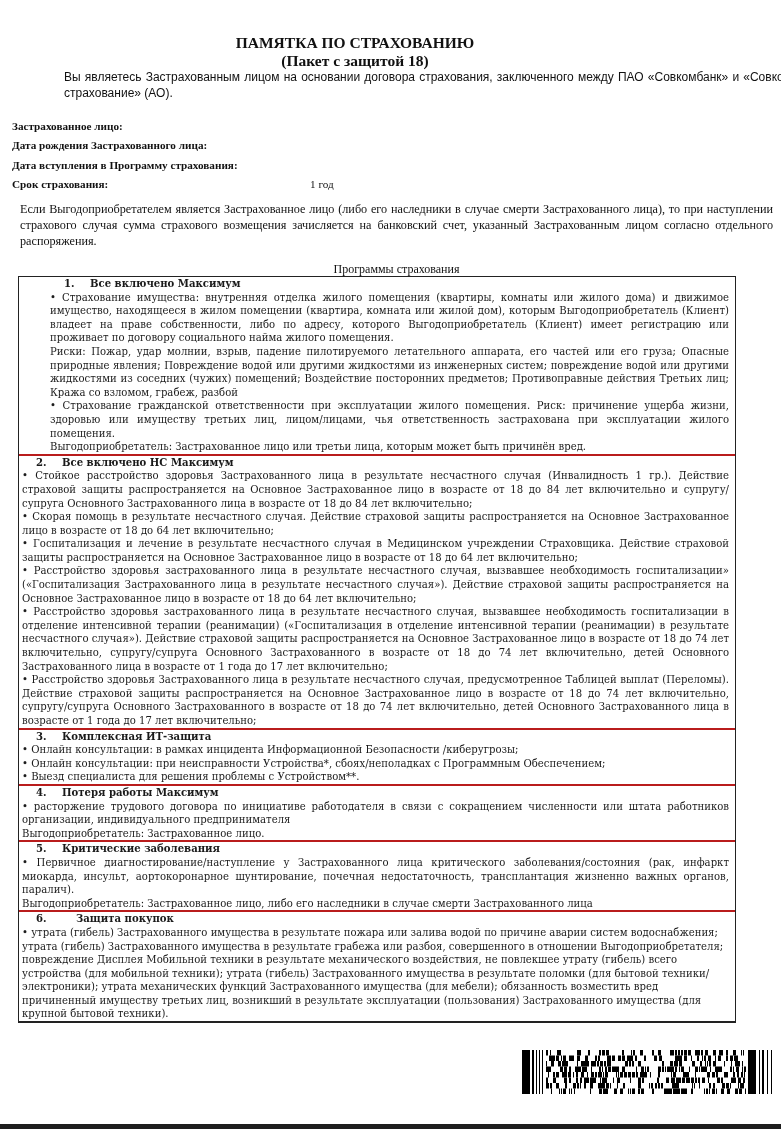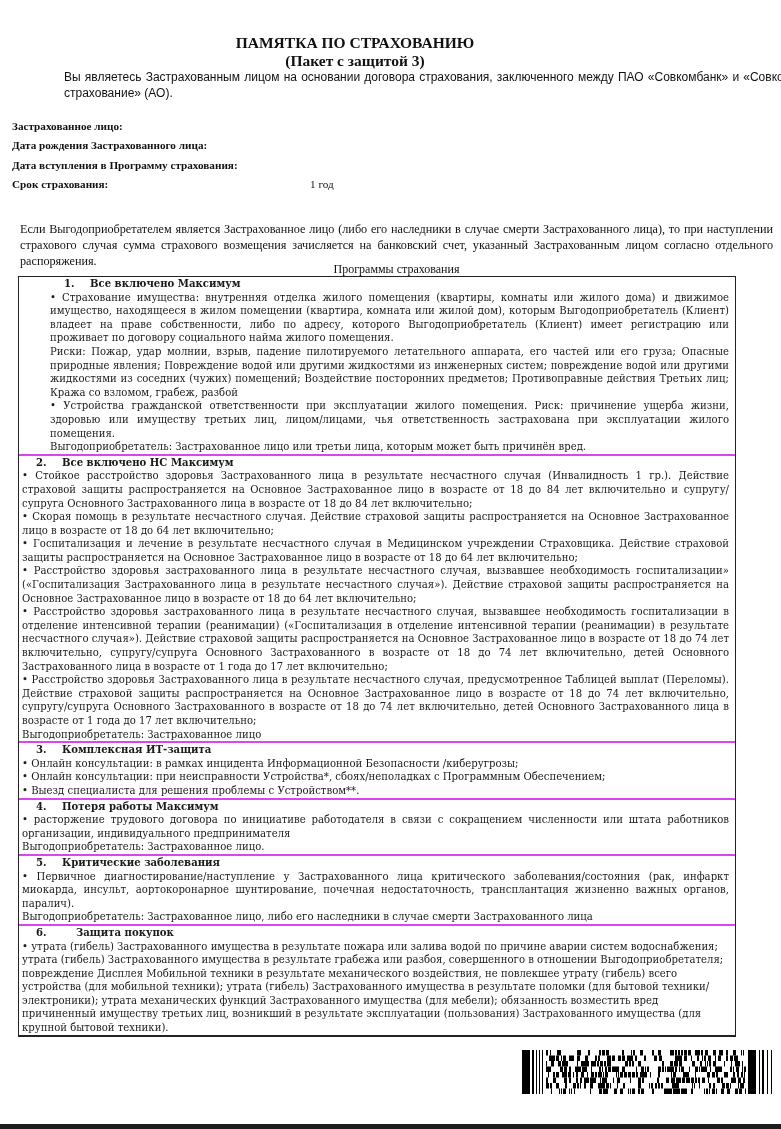--- a/index.html
+++ b/index.html
@@ -22,58 +22,58 @@
     }
     .field {
       position: absolute; left: 12px; font-size: 11.2px; font-weight: bold;
       font-family: "Liberation Serif", serif; line-height: 14px;
     }
     .field-value {
       position: absolute; left: 310px; font-size: 11.2px; font-weight: normal;
       font-family: "Liberation Serif", serif; line-height: 14px; text-align: center;
     }
     .para {
-      position: absolute; left: 20px; width: 753px; top: 221px;
+      position: absolute; left: 20px; width: 753px; top: 201px;
       font-size: 12.2px; line-height: 16px; text-align: justify;
       font-family: "Liberation Serif", serif;
     }
     .programs-caption {
       position: absolute; left: 0; width: 793px; top: 262px; text-align: center;
       font-size: 12px; font-family: "Liberation Serif", serif;
     }
     .programs-table {
       position: absolute; left: 18px; top: 276px; width: 718px;
       border: 1.2px solid #222; border-bottom-width: 2px;
       box-sizing: border-box;
       font-family: "DejaVu Serif", serif; font-size: 10.1px; line-height: 13.6px;
       color: #1a1a1a;
     }
     .section {
-      border-top: 2px solid #d946ef; padding: 0 6px 0 3px;
+      border-top: 2px solid #b91c1c; padding: 0 6px 0 3px;
     }
     .section:first-child { border-top: none; margin-left: 28px; }
     .section-head {
       font-weight: bold; padding-left: 14px; letter-spacing: 0px;
     }
     .section-head .num { display: inline-block; width: 26px; }
     .section-head.wide .num { width: 40px; }
     .line { text-align: justify; }
     .barcode {
       position: absolute; left: 522px; top: 1050px; width: 252px; height: 44px;
     }
     .bottom-bar {
       position: absolute; left: 0; top: 1124px; width: 781px; height: 5px; background: #1e1e1e;
     }
   </style>
 </head>
 <body>
 
 <div>
   <div class="title" id="t1">ПАМЯТКА ПО СТРАХОВАНИЮ</div>
-  <div class="title" id="t2">(Пакет с защитой 3)</div>
+  <div class="title" id="t2">(Пакет с защитой 18)</div>
   <div class="intro">Вы являетесь Застрахованным лицом на основании договора страхования, заключенного между ПАО «Совкомбанк» и «Совкомбанк страхование» (АО).</div>
 
   <div class="field" style="top:119px">
     <span>Застрахованное лицо:</span>
   </div>
   <div class="field" style="top:138px">
     <span>Дата рождения Застрахованного лица:</span>
   </div>
   <div class="field" style="top:158px">
     <span>Дата вступления в Программу страхования:</span>
@@ -88,35 +88,34 @@
   <div class="programs-caption">Программы страхования</div>
 
   <div class="programs-table">
 
     <div class="section">
       <div class="section-head">
         <span class="num">1.</span><span>Все включено Максимум</span>
       </div>
       <div class="line">• Страхование имущества: внутренняя отделка жилого помещения (квартиры, комнаты или жилого дома) и движимое имущество, находящееся в жилом помещении (квартира, комната или жилой дом), которым Выгодоприобретатель (Клиент) владеет на праве собственности, либо по адресу, которого Выгодоприобретатель (Клиент) имеет регистрацию или проживает по договору социального найма жилого помещения.</div>
       <div class="line">Риски: Пожар, удар молнии, взрыв, падение пилотируемого летательного аппарата, его частей или его груза; Опасные природные явления; Повреждение водой или другими жидкостями из инженерных систем; повреждение водой или другими жидкостями из соседних (чужих) помещений; Воздействие посторонних предметов; Противоправные действия Третьих лиц; Кража со взломом, грабеж, разбой</div>
-      <div class="line">• Устройства гражданской ответственности при эксплуатации жилого помещения. Риск: причинение ущерба жизни, здоровью или имуществу третьих лиц, лицом/лицами, чья ответственность застрахована при эксплуатации жилого помещения.</div>
+      <div class="line">• Страхование гражданской ответственности при эксплуатации жилого помещения. Риск: причинение ущерба жизни, здоровью или имуществу третьих лиц, лицом/лицами, чья ответственность застрахована при эксплуатации жилого помещения.</div>
       <div class="line">Выгодоприобретатель: Застрахованное лицо или третьи лица, которым может быть причинён вред.</div>
     </div>
 
     <div class="section">
       <div class="section-head">
         <span class="num">2.</span><span>Все включено НС Максимум</span>
       </div>
       <div class="line">• Стойкое расстройство здоровья Застрахованного лица в результате несчастного случая (Инвалидность 1 гр.). Действие страховой защиты распространяется на Основное Застрахованное лицо в возрасте от 18 до 84 лет включительно и супругу/супруга Основного Застрахованного лица в возрасте от 18 до 84 лет включительно;</div>
       <div class="line">• Скорая помощь в результате несчастного случая. Действие страховой защиты распространяется на Основное Застрахованное лицо в возрасте от 18 до 64 лет включительно;</div>
       <div class="line">• Госпитализация и лечение в результате несчастного случая в Медицинском учреждении Страховщика. Действие страховой защиты распространяется на Основное Застрахованное лицо в возрасте от 18 до 64 лет включительно;</div>
       <div class="line">• Расстройство здоровья застрахованного лица в результате несчастного случая, вызвавшее необходимость госпитализации» («Госпитализация Застрахованного лица в результате несчастного случая»). Действие страховой защиты распространяется на Основное Застрахованное лицо в возрасте от 18 до 64 лет включительно;</div>
       <div class="line">• Расстройство здоровья застрахованного лица в результате несчастного случая, вызвавшее необходимость госпитализации в отделение интенсивной терапии (реанимации) («Госпитализация в отделение интенсивной терапии (реанимации) в результате несчастного случая»). Действие страховой защиты распространяется на Основное Застрахованное лицо в возрасте от 18 до 74 лет включительно, супругу/супруга Основного Застрахованного в возрасте от 18 до 74 лет включительно, детей Основного Застрахованного лица в возрасте от 1 года до 17 лет включительно;</div>
       <div class="line">• Расстройство здоровья Застрахованного лица в результате несчастного случая, предусмотренное Таблицей выплат (Переломы). Действие страховой защиты распространяется на Основное Застрахованное лицо в возрасте от 18 до 74 лет включительно, супругу/супруга Основного Застрахованного в возрасте от 18 до 74 лет включительно, детей Основного Застрахованного лица в возрасте от 1 года до 17 лет включительно;</div>
-      <div class="line">Выгодоприобретатель: Застрахованное лицо</div>
     </div>
 
     <div class="section">
       <div class="section-head">
         <span class="num">3.</span><span>Комплексная ИТ-защита</span>
       </div>
       <div class="line">• Онлайн консультации: в рамках инцидента Информационной Безопасности /киберугрозы;</div>
       <div class="line">• Онлайн консультации: при неисправности Устройства*, сбоях/неполадках с Программным Обеспечением;</div>
       <div class="line">• Выезд специалиста для решения проблемы с Устройством**.</div>
     </div>

